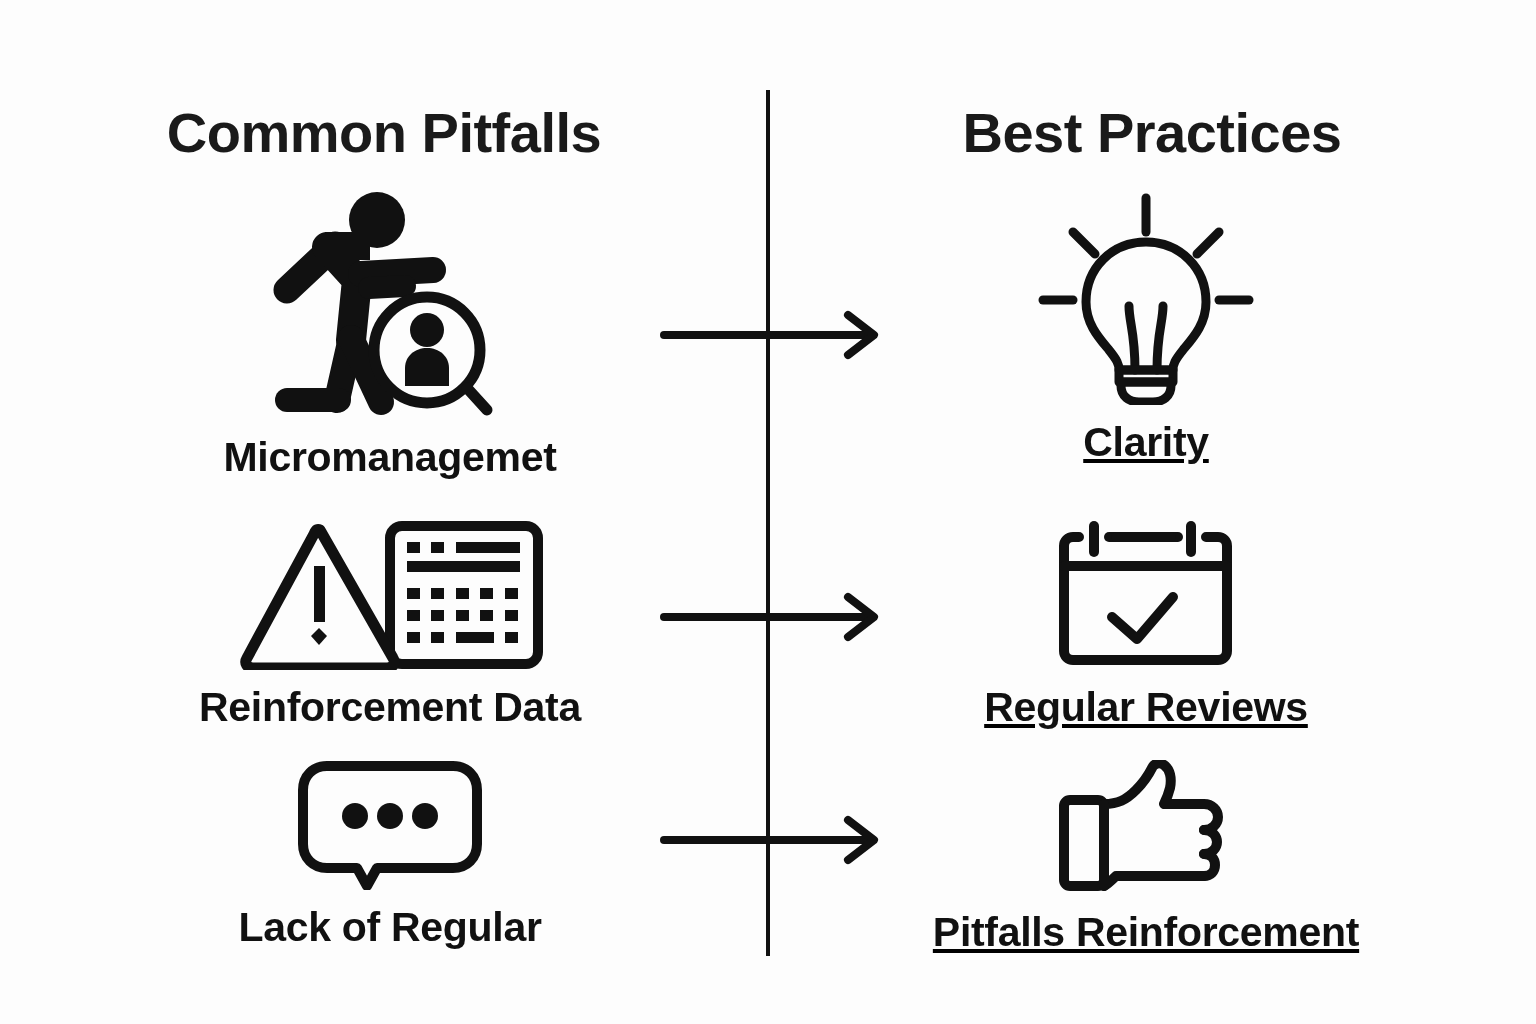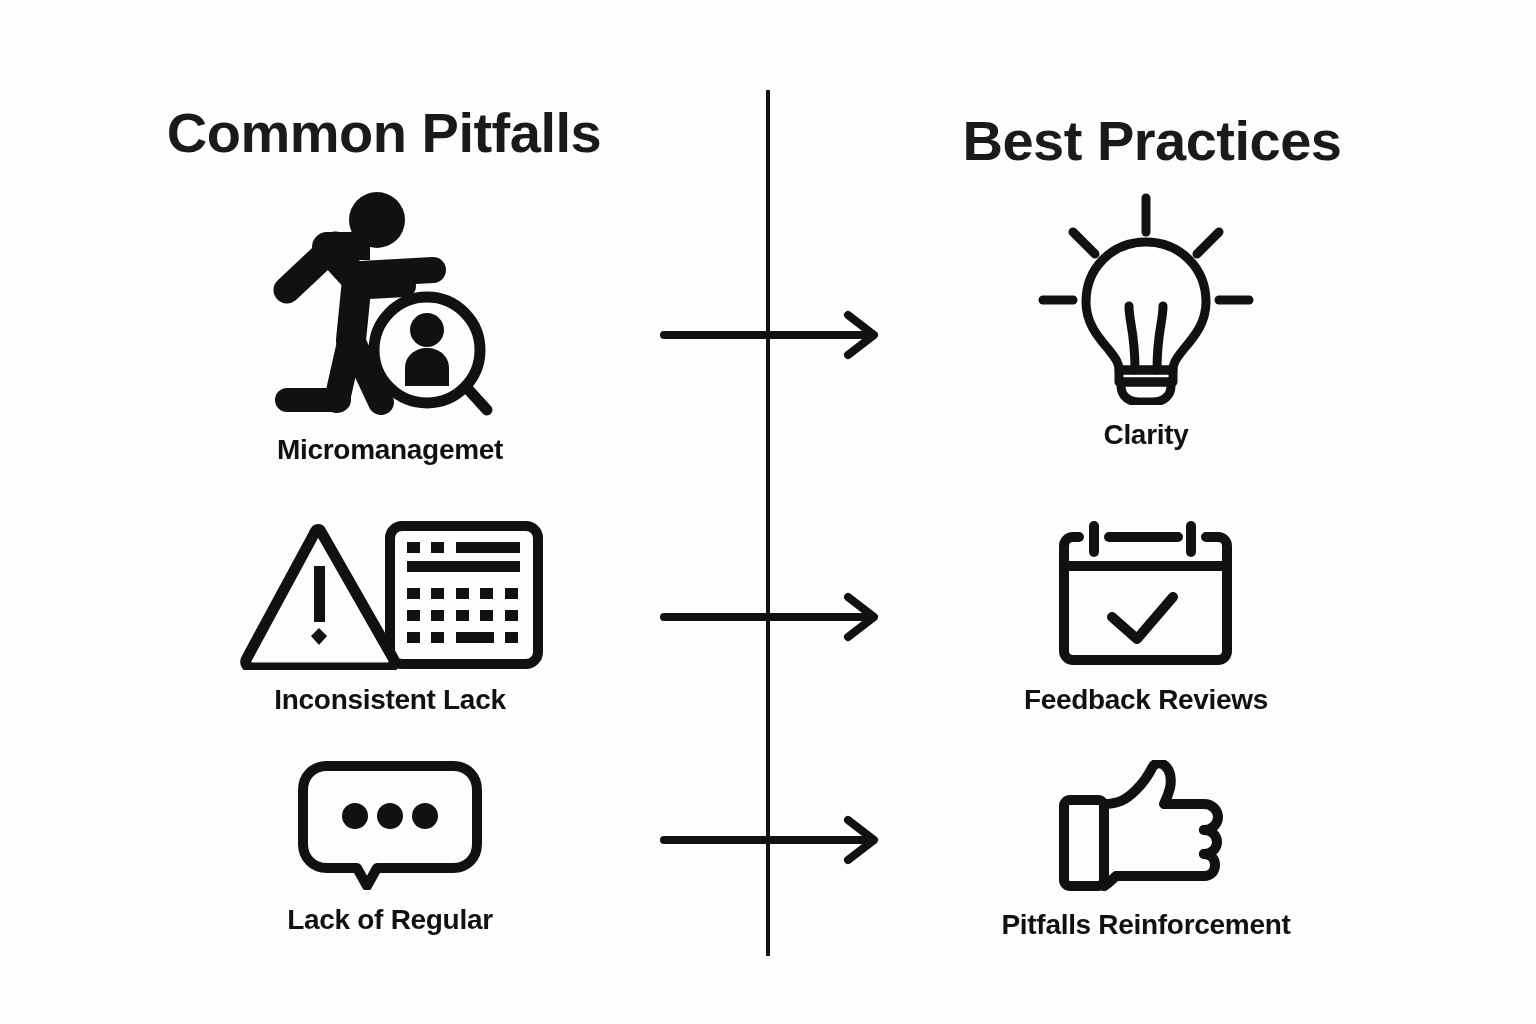--- a/index.html
+++ b/index.html
@@ -24,21 +24,21 @@
     font-weight: 700;
     color: #1a1a1a;
     letter-spacing: -0.5px;
     white-space: nowrap;
     text-align: center;
   }
   #header-pitfalls {
     left: 0; width: 768px; top: 100px;
   }
   #header-practices {
-    left: 768px; width: 768px; top: 100px; margin-top: 8px;
+    left: 768px; width: 768px; top: 100px;
   }
 
   
   #divider {
     position: absolute;
     left: 766px;
     top: 90px;
     width: 4px;
     height: 866px;
     background: #111;
@@ -56,32 +56,32 @@
   .row-3 { top: 760px; }
 
   .cell {
     position: absolute;
     width: 620px;
     display: flex;
     flex-direction: column;
     align-items: center;
   }
   .cell-left  { left: 80px; }
-  .cell-right { left: 836px; }
+  .cell-right { left: 836px; text-decoration: underline; }
 
   .icon-wrap {
     display: flex;
     align-items: flex-end;
     justify-content: center;
   }
   .icon-wrap svg { display: block; }
 
   .item-label {
     margin-top: 14px;
-    font-size: 28px;
+    font-size: 41px;
     font-weight: 700;
     color: #111;
     letter-spacing: -0.3px;
     white-space: nowrap;
     text-align: left;
   }
 
   
   .arrow {
     position: absolute;
@@ -206,42 +206,42 @@
           <rect x="270" y="112" width="13" height="11" fill="#111"></rect>
 
           <path d="M85 10 L158 138 C161 143 158 148 152 148 L18 148
                    C12 148 9 143 12 138 L79 14 C81 9 83 9 85 10 Z" stroke="#111" stroke-width="11" fill="#fdfdfd" stroke-linejoin="round"></path>
 
           <rect x="79" y="46" width="11" height="56" fill="#111"></rect>
 
           <path d="M84 108 l8 8 -8 9 -8 -9 z" fill="#111"></path>
         </svg>
       </div>
-      <div class="item-label">Inconsistent Lack</div>
+      <div class="item-label">Reinforcement Data</div>
     </div>
 
     <div class="cell cell-right">
       <div class="icon-wrap">
         <svg width="200" height="150" viewBox="0 0 200 150" fill="none" stroke="#111" stroke-width="10" stroke-linecap="round" stroke-linejoin="round">
 
           <path d="M48 6 L48 32"></path>
           <path d="M145 6 L145 32"></path>
 
           <path d="M63 17 L132 17"></path>
 
           <path d="M33 17 L27 17 C22 17 18 21 18 26 L18 131 C18 136 22 140 27 140
                    L172 140 C177 140 181 136 181 131 L181 26 C181 21 177 17 172 17 L160 17"></path>
           <path d="M125 17 L70 17"></path>
 
           <path d="M18 46 L181 46"></path>
 
           <path d="M66 97 L91 119 L127 77"></path>
         </svg>
       </div>
-      <div class="item-label">Feedback Reviews</div>
+      <div class="item-label">Regular Reviews</div>
     </div>
 
   </div>
 
   <div class="arrow arrow-2">
     <svg width="230" height="60" viewBox="0 0 230 60" fill="none" stroke="#111" stroke-width="8" stroke-linecap="round" stroke-linejoin="round">
       <path d="M4 30 L212 30"></path>
       <path d="M188 10 L214 30 L188 50"></path>
     </svg>
   </div>

